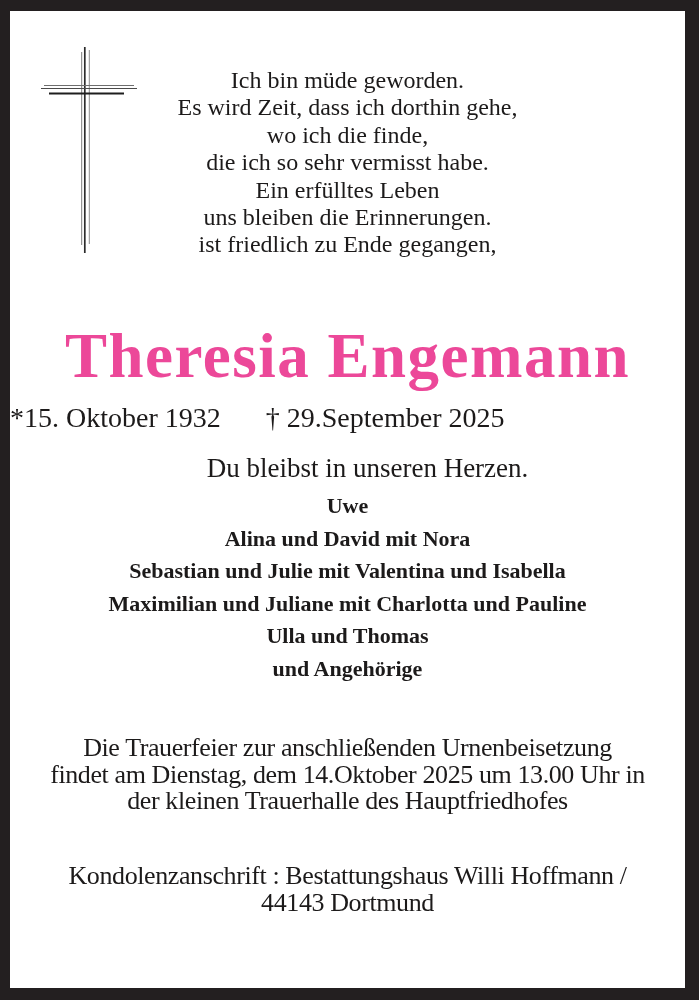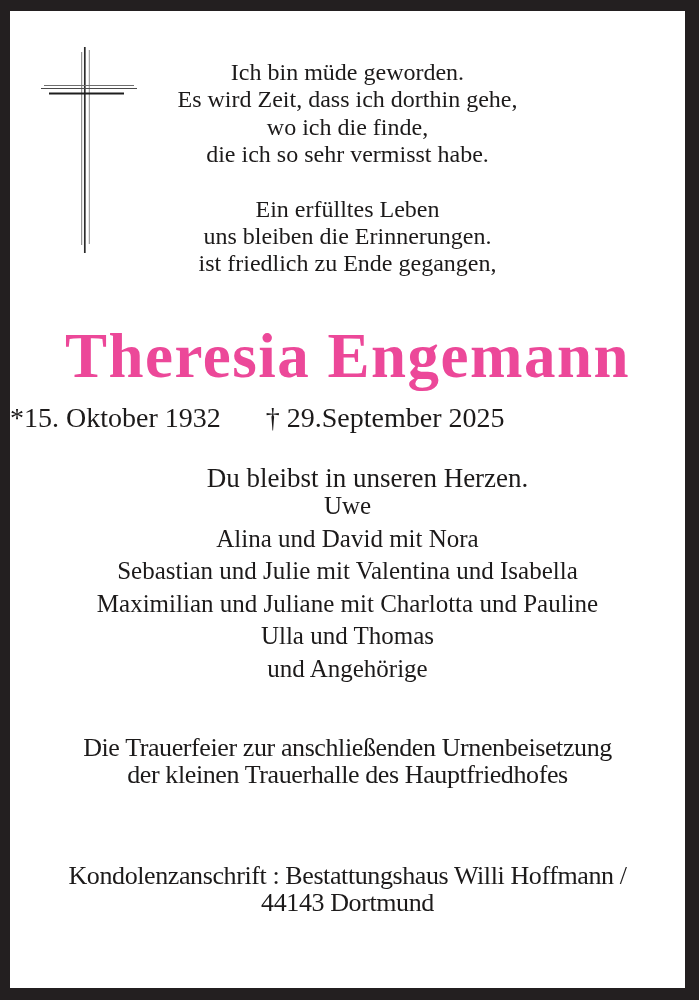--- a/index.html
+++ b/index.html
@@ -29,54 +29,54 @@
     left: 28px;
     top: 34px;
   }
   .block {
     position: absolute;
     left: 0;
     right: 0;
     text-align: center;
   }
   .poem {
-    top: 48px;
+    top: 56px;
     font-size: 24px;
     line-height: 27.4px;
   }
-  .stanza + .stanza { margin-top: 27px; }
+  .stanza + .stanza { }
   .poem-line { white-space: nowrap; }
   .name {
     top: 310px;
     margin: 0;
     font-size: 63px;
     font-weight: 700;
     letter-spacing: 1.5px;
     line-height: 70px;
     color: #ec4899;
     white-space: nowrap;
   }
   .dates {
     top: 391px;
     font-size: 28px;
     line-height: 32px;
     display: flex;
     column-gap: 45px;
     white-space: nowrap;
   }
   .dedication {
-    top: 452px;
+    top: 442px;
     font-size: 27px;
     line-height: 30px;
     padding-left: 40px;
   }
   .mourners {
     top: 479px;
-    font-size: 25px;
-    font-weight: 400;
+    font-size: 22px;
+    font-weight: 700;
     line-height: 32.6px;
   }
   .mourner-line { white-space: nowrap; }
   .funeral {
     top: 724px;
     font-size: 26px;
     line-height: 26.6px;
     letter-spacing: -0.4px;
   }
   .condolence {
@@ -129,20 +129,21 @@
       <div class="mourner-line">Uwe</div>
       <div class="mourner-line">Alina und David mit Nora</div>
       <div class="mourner-line">Sebastian und Julie mit Valentina und Isabella</div>
       <div class="mourner-line">Maximilian und Juliane mit Charlotta und Pauline</div>
       <div class="mourner-line">Ulla und Thomas</div>
       <div class="mourner-line">und Angehörige</div>
     </div>
 
     <div class="block funeral">
       <div class="info-line">Die Trauerfeier zur anschließenden Urnenbeisetzung</div>
+      <div class="info-line">findet am Dienstag, dem 14.Oktober 2025 um 13.00 Uhr in</div>
       <div class="info-line">der kleinen Trauerhalle des Hauptfriedhofes</div>
     </div>
 
     <div class="block condolence">
       <div class="info-line">Kondolenzanschrift : Bestattungshaus Willi Hoffmann /</div>
       <div class="info-line">44143 Dortmund</div>
     </div>
 
   </div>
 </div>

